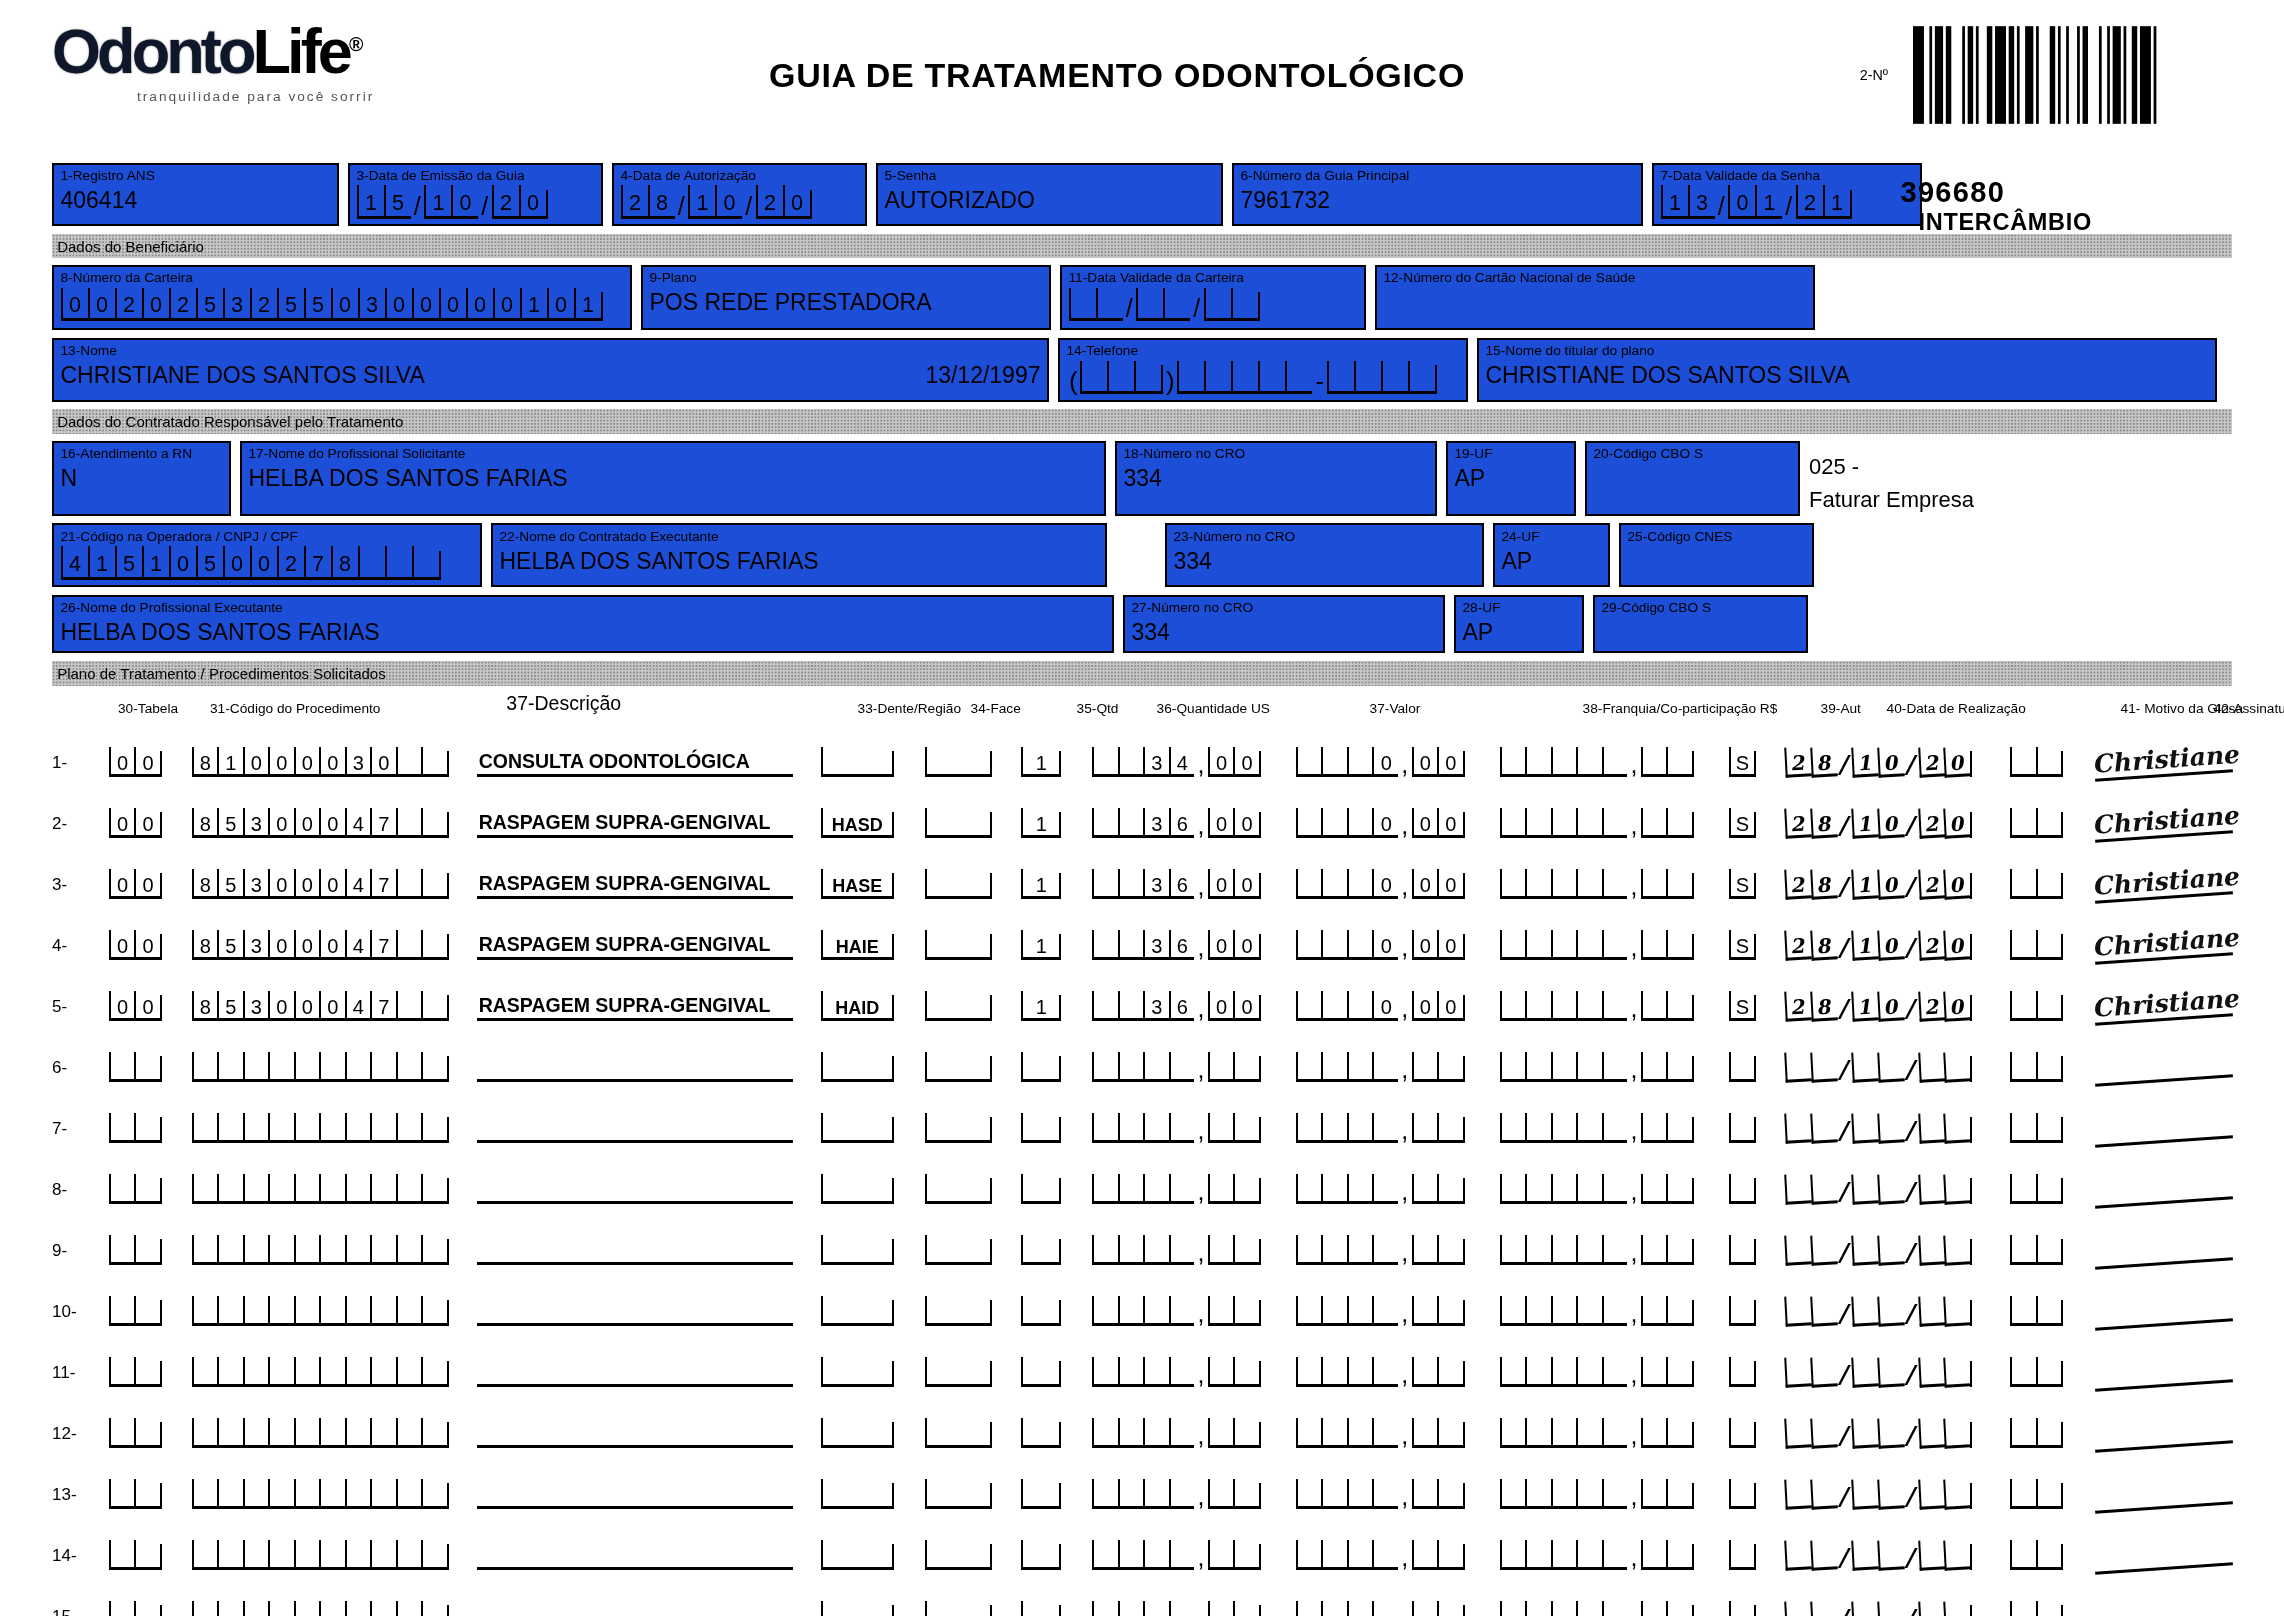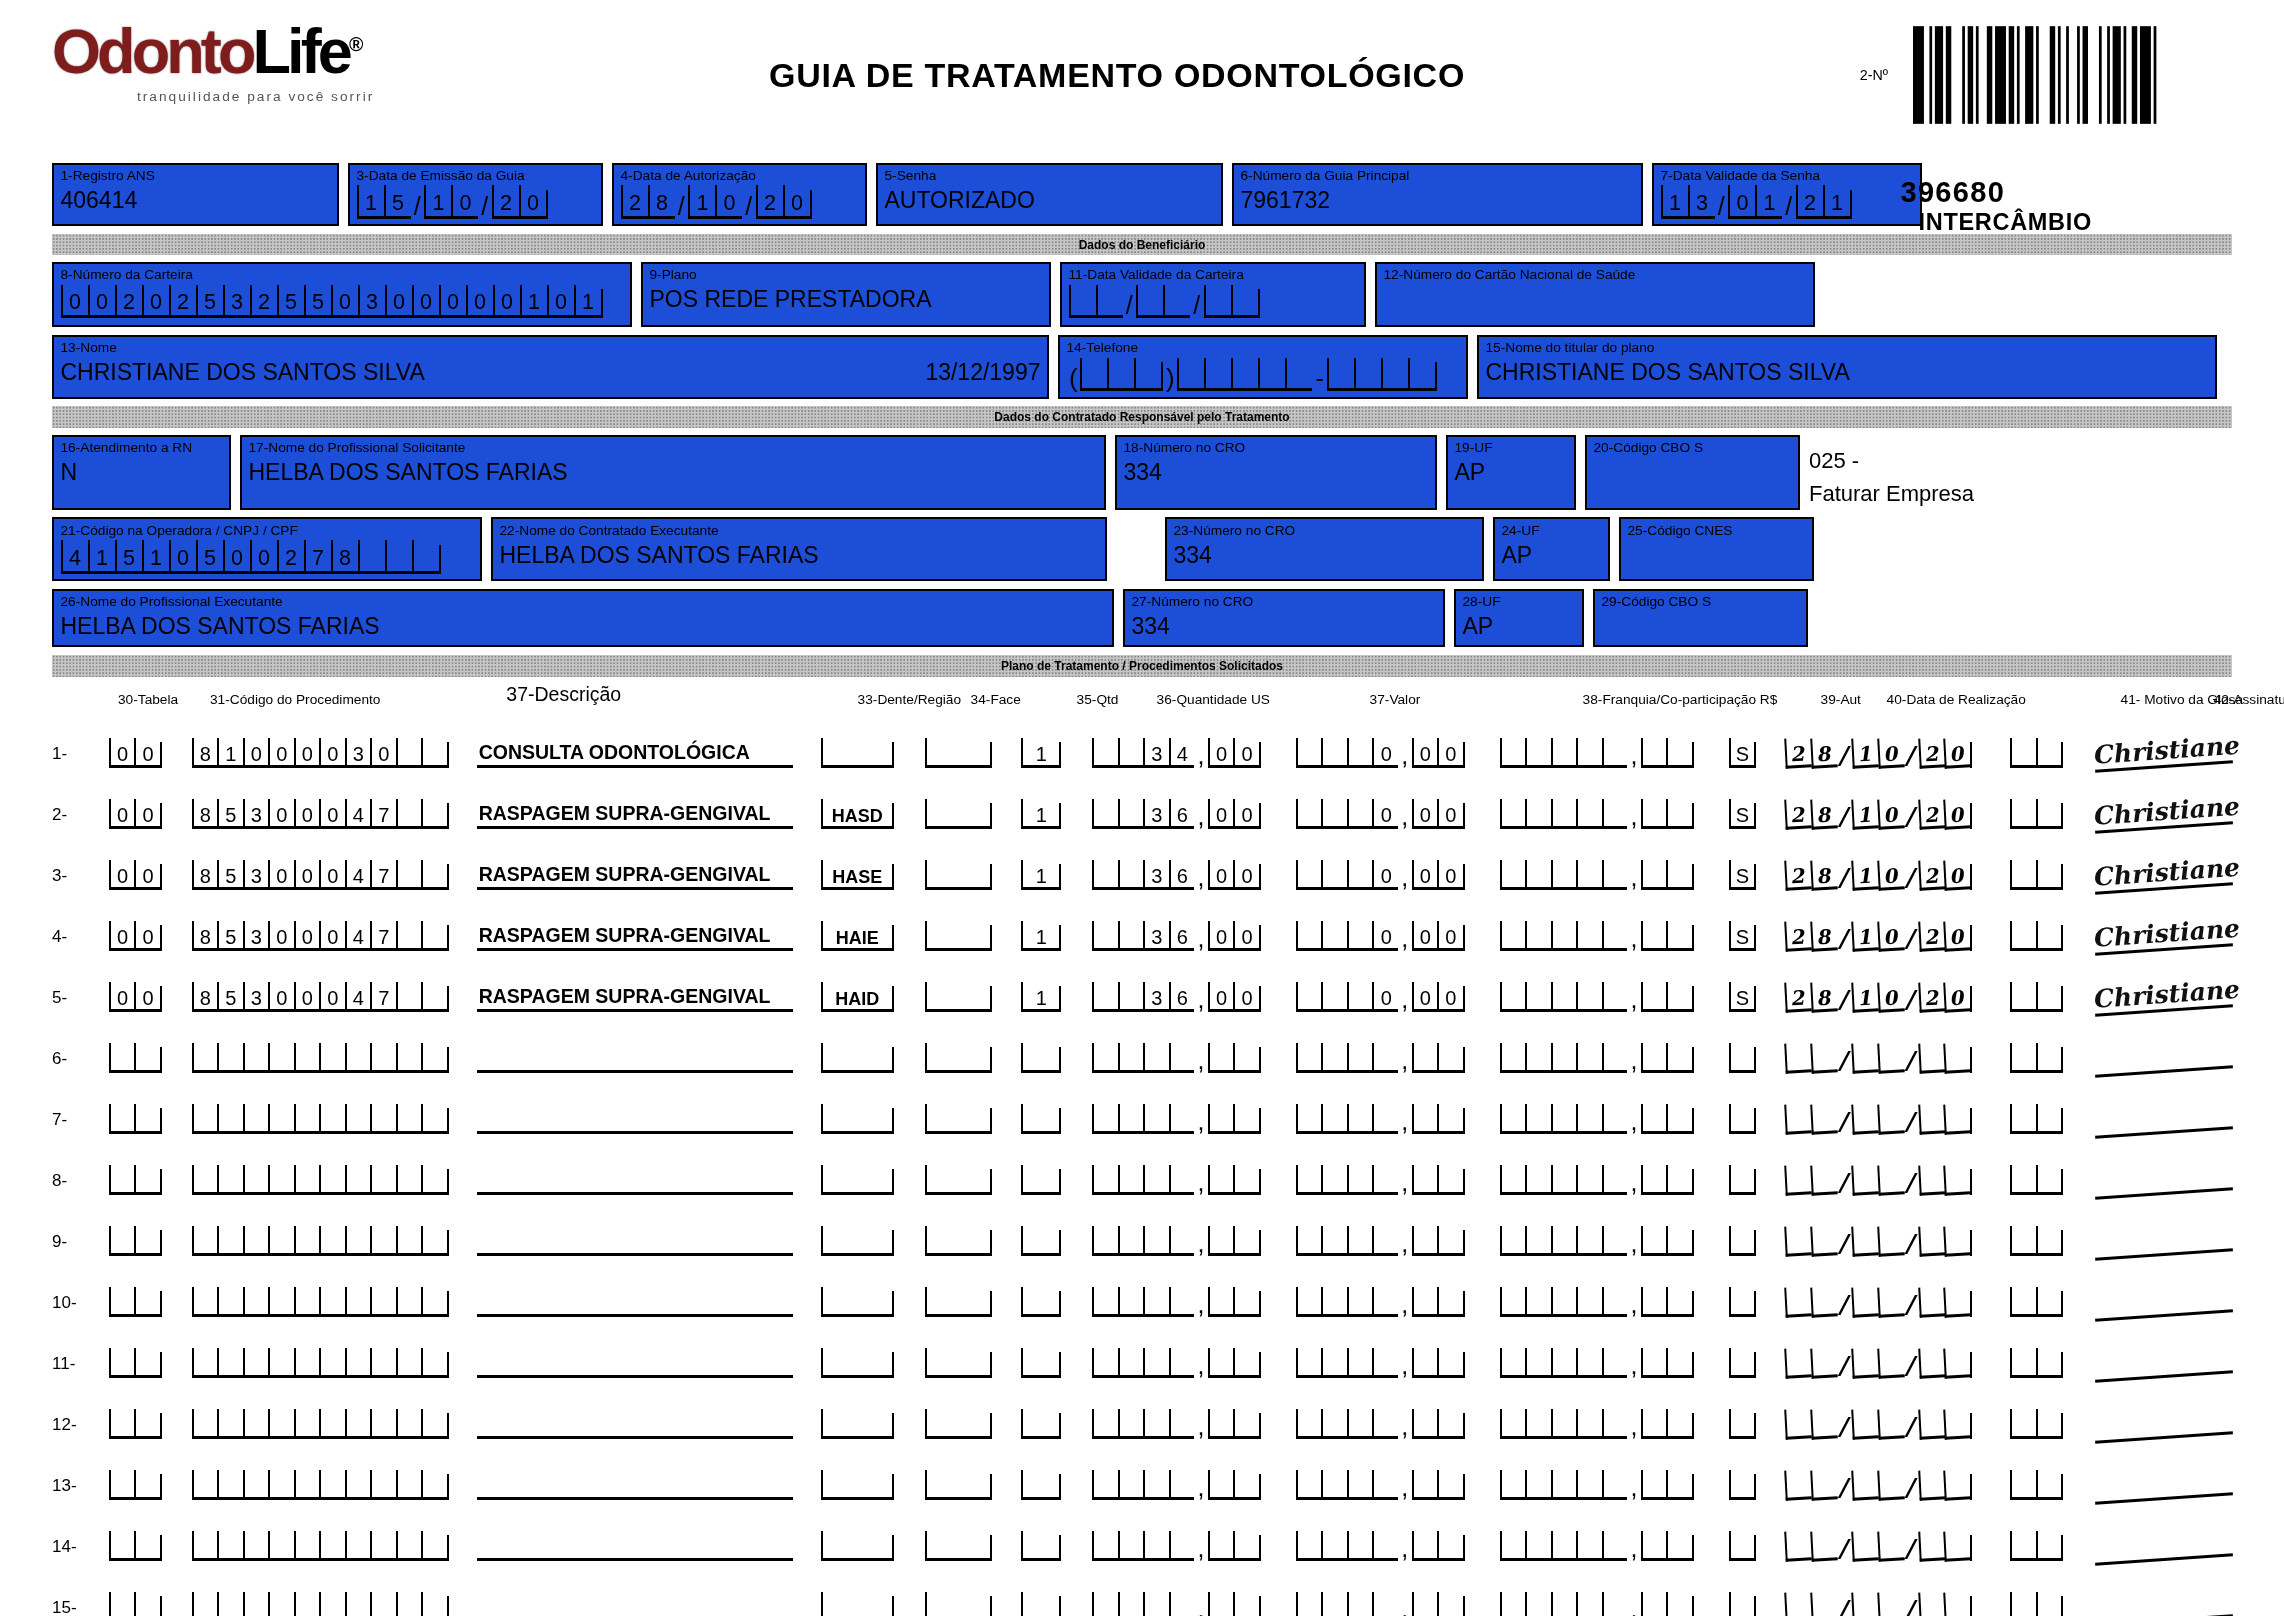--- a/index.html
+++ b/index.html
@@ -3,21 +3,21 @@
 <meta charset="utf-8">
 <style>
   html,body{margin:0;padding:0;background:#e8e8e8;}
   .page{position:relative;width:2284px;height:1616px;background:#fff;color:#000;
         font-family:"Liberation Sans",sans-serif;overflow:hidden;}
   .inner{position:absolute;left:52px;top:19.5px;width:2180px;}
 
   
   .hdr{position:relative;height:143px;}
   .logo{font-size:63px;font-weight:700;letter-spacing:-3.9px;line-height:1;}
-  .logo .od{color:#7f1d1d;text-shadow:0 0 2px #777;}
+  .logo .od{color:#0f172a;text-shadow:0 0 2px #777;}
   .logo .lf{color:#000;}
   .logo sup{font-size:19.5px;letter-spacing:0;}
   .tagline{font-size:13.7px;color:#555;letter-spacing:2px;margin:6.5px 0 0 85px;filter:blur(0.3px);}
   .title{position:absolute;left:717px;top:36px;font-size:34px;font-weight:700;letter-spacing:0.7px;}
   .bc-wrap{position:absolute;right:13px;top:6.5px;display:flex;align-items:center;gap:25px;}
   .bc-label{font-size:14.3px;align-self:center;}
   .guide-no{position:absolute;right:140px;top:156px;text-align:left;}
   .guide-no .n{font-size:29px;font-weight:700;letter-spacing:1.3px;}
   .guide-no .t{font-size:23.5px;font-weight:700;margin-left:18px;letter-spacing:0.7px;}
 
@@ -34,21 +34,21 @@
   .cell{width:25px;height:29px;border-left:2px solid #000;border-bottom:3.9px solid #000;
         display:flex;align-items:flex-end;justify-content:center;font-size:21.5px;line-height:1;
         padding-bottom:1.3px;overflow:visible;}
   .comb-sep{font-size:25px;padding:0 3.3px;align-self:flex-end;line-height:1;}
   .hand{font-family:"DejaVu Serif",serif;font-style:italic;font-weight:700;}
   .cell.hand{font-size:31px;transform:rotate(-3deg);}
   .paren{font-size:26px;align-self:flex-end;line-height:1;padding:0 2.6px;}
 
   
   .band{background-color:#c6c6c6;background-image:radial-gradient(#878787 0.7px,transparent 0.8px);
-        background-size:3.3px 3.3px;font-size:12px;font-weight:700;padding:3.9px 5.2px;margin:3.9px 0 6.5px;text-align:center;}
+        background-size:3.3px 3.3px;font-size:15px;font-weight:400;padding:3.9px 5.2px;margin:3.9px 0 6.5px;}
 
   
   .thead,.prow{display:flex;justify-content:space-between;align-items:flex-end;}
   .thead{font-size:13.7px;margin:2.6px 0 0;gap:37px;}
   .thead span{white-space:nowrap;overflow:visible;}
   .prow{height:61px;}
   .prow .cell{width:23.5px;height:26px;font-size:20px;border-bottom:3.3px solid #000;}
   .prow .comb::after{height:26px;}
   .c-num{width:29px;font-size:17px;padding-bottom:3.9px;flex:none;}
   .c-tab{width:55px;flex:none;}

